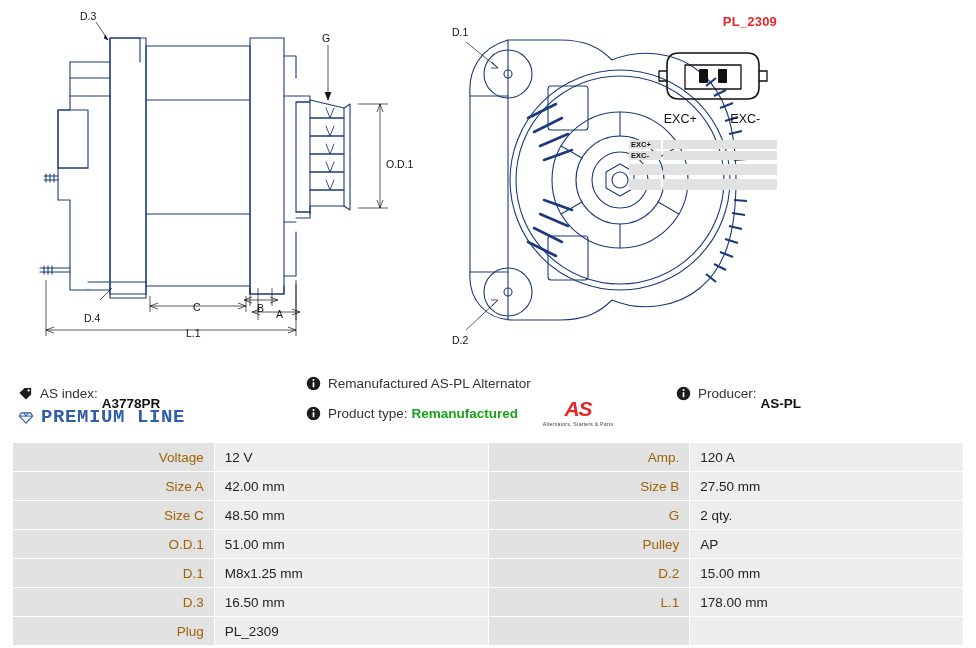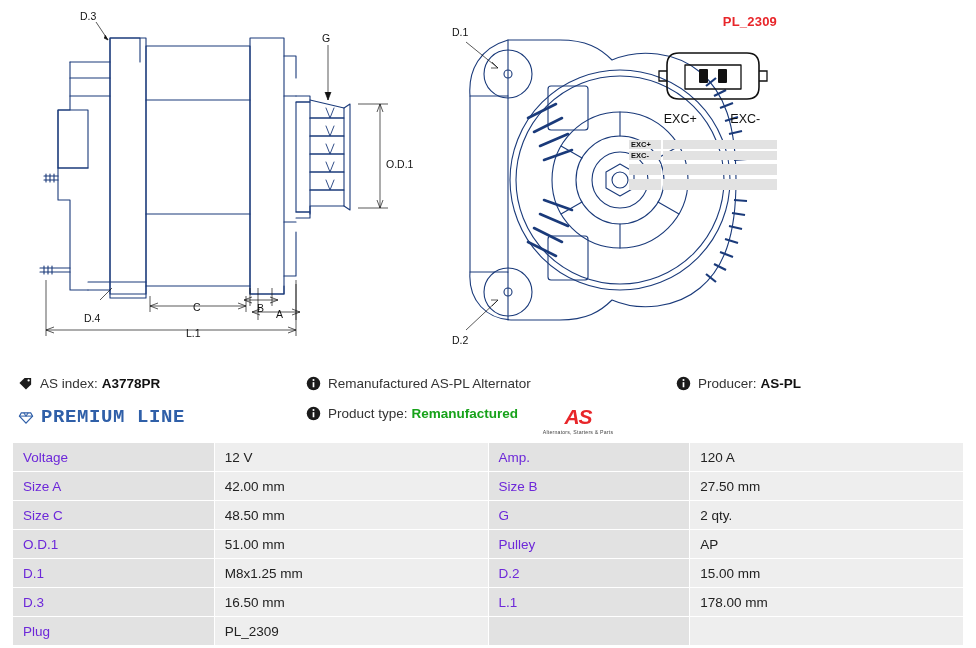--- a/index.html
+++ b/index.html
@@ -80,36 +80,35 @@
   }
   .info-item {
     position: absolute;
     display: flex;
     align-items: center;
     font-size: 13.5px;
     color: #333;
     white-space: nowrap;
   }
   .info-item .ico { margin-right: 7px; display: inline-flex; align-items: center; }
-  .info-item b { color: #111; margin-left: 4px; font-weight: bold; }
+  .info-item b { color: #111; margin-left: 4px; font-weight: bold; margin-top: 20px; }
   .premium {
     color: #2f5fa8;
     font-weight: bold;
     letter-spacing: .6px;
     font-size: 19px;
     font-family: Liberation Mono, monospace;
   }
   .green { color: #17a21a; font-weight: bold; }
 
   .as-logo {
     position: absolute;
     right: 170px; top: 398px;
     width: 86px;
     text-align: center;
-    margin-top: 8px;
   }
   .as-logo .mark {
     font-size: 21px;
     font-weight: bold;
     font-style: italic;
     color: #e8262a;
     line-height: 21px;
     letter-spacing: -1px;
   }
   .as-logo .sub {
@@ -127,22 +126,22 @@
     border-collapse: collapse;
     font-size: 13.5px;
   }
   .specs td {
     height: 29px;
     border: 1px solid #ffffff;
     padding: 0 10px;
   }
   .specs td.label {
     background: #e2e2e2;
-    text-align: left;
-    color: #6d28d9;
+    text-align: right;
+    color: #a16207;
     width: 202px;
   }
   .specs td.value {
     background: #eeeeee;
     text-align: left;
     color: #222;
     width: 274px;
   }
   .specs td.empty { background: #e2e2e2; }
   .specs td.empty2 { background: #eeeeee; }

